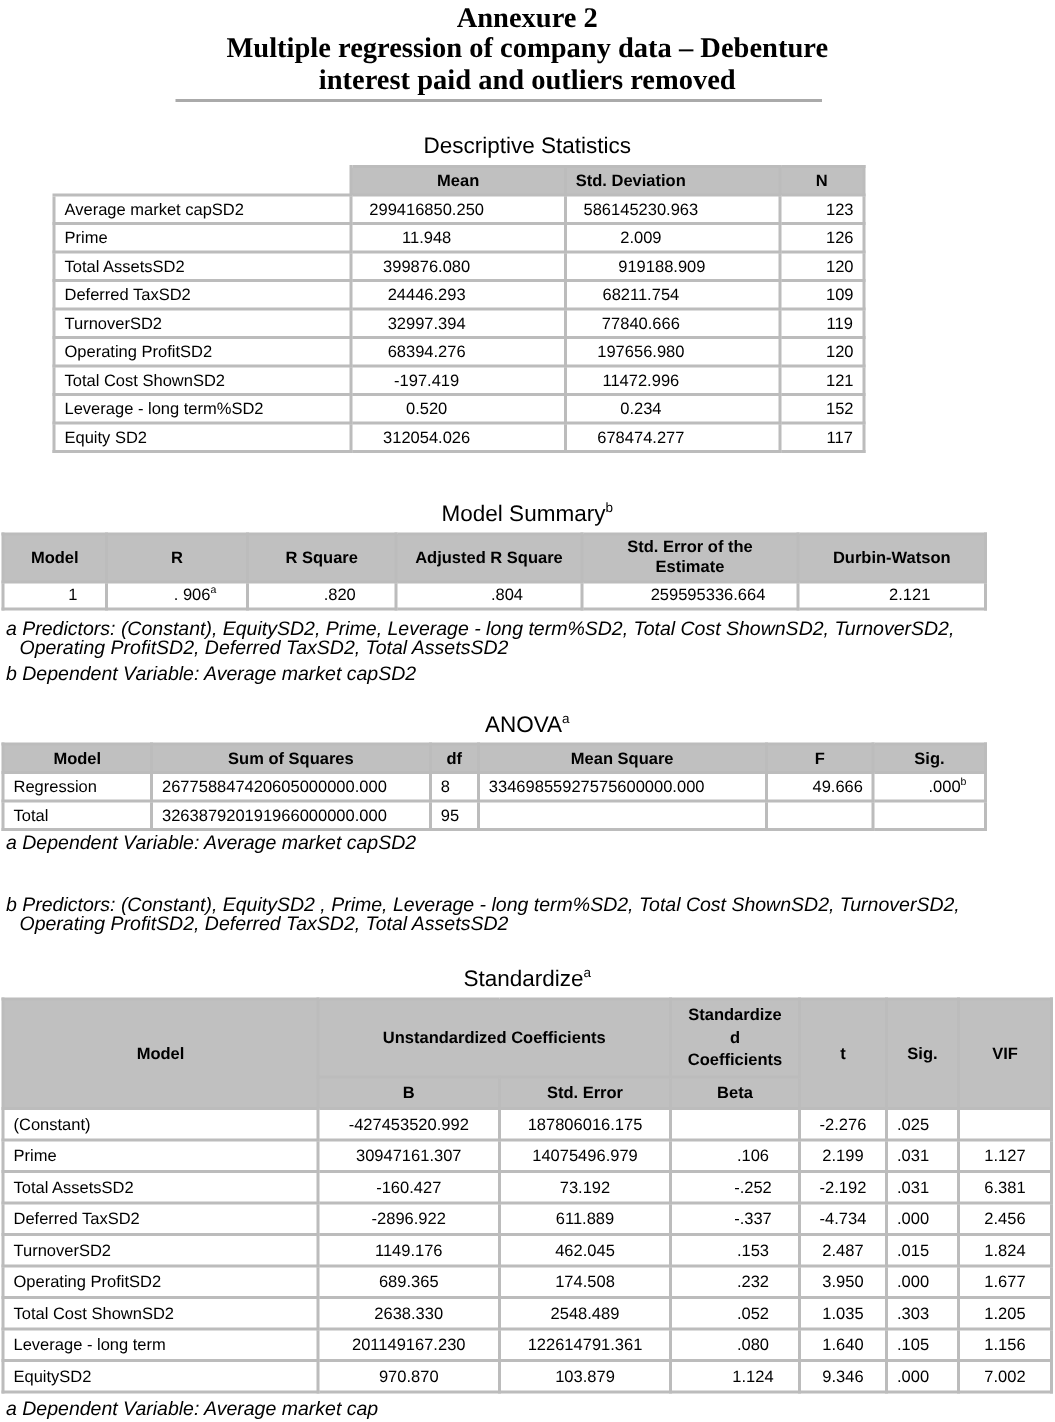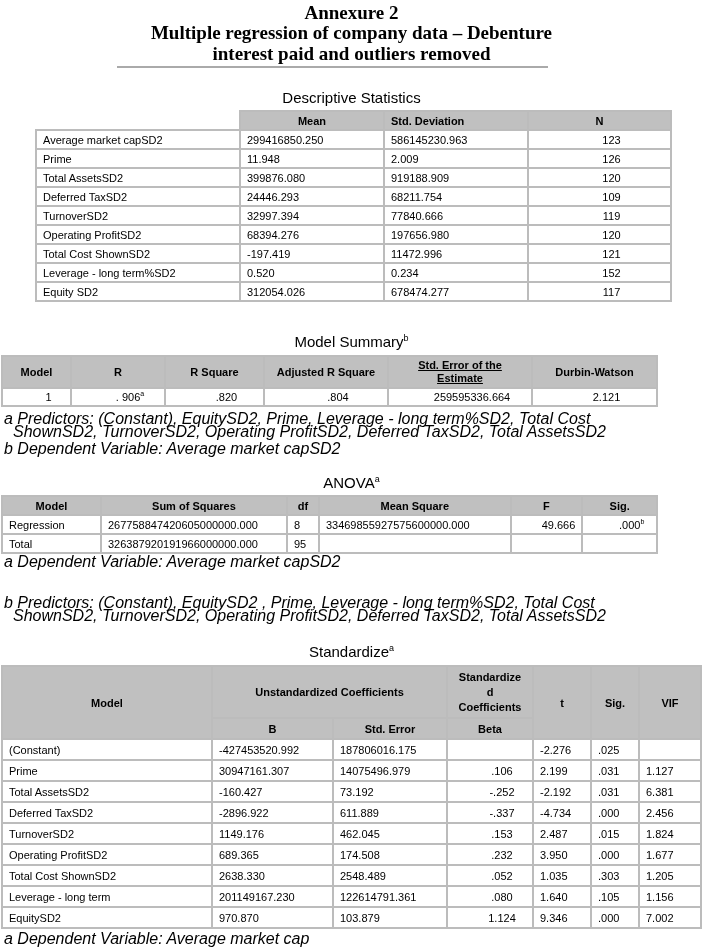--- a/index.html
+++ b/index.html
@@ -9,29 +9,29 @@
   .heading .l2 { position: absolute; top: 22px; left: 0; width: 100%; }
   .heading .l3 { position: absolute; top: 43px; left: 0; width: 100%; }
   .rule { position: absolute; left: 117px; top: 66px; width: 431px; height: 2px; background: #aaaaaa; }
 
   .ttl { position: absolute; left: 0; width: 703px; text-align: center; font-size: 15px; }
   .ttl sup { font-size: 9px; }
 
   table { position: absolute; border-collapse: collapse; font-size: 11px; }
   td, th { border: 2px solid #bcbcbc; padding: 0 6px; height: 16px; line-height: 16px; white-space: nowrap; }
   th { background: #c0c0c0; font-weight: bold; text-align: center; }
-  td.num { text-align: left; }
+  td.num { text-align: center; }
   td.ctr { text-align: center; padding-left: 30px; }
   td.lbl { text-align: left; }
   sup.fn { font-size: 7px; vertical-align: super; line-height: 0; }
 
-  .note { position: absolute; left: 4px; font-size: 16px; font-style: italic; line-height: 13px; }
+  .note { position: absolute; left: 4px; font-size: 13px; font-style: italic; line-height: 13px; }
   .note.indent { padding-left: 9px; text-indent: -9px; }
 
-  #desc { left: 35px; top: 110px; width: 637px; }
+  #desc { left: 35px; top: 110px; width: 542px; }
   #desc td, #desc th { height: 17px; }
   #ms { left: 1px; top: 355px; width: 657px; }
   #ms th { height: 30px; line-height: 13px; }
   #anova { left: 1px; top: 495px; width: 657px; }
   #anova td, #anova th { height: 17px; }
   #coef { left: 1px; top: 665px; width: 701px; }
   #coef td { height: 19px; }
 </style>
 </head>
 <body>
@@ -116,21 +116,21 @@
 <div class="ttl" style="top:333px;">
   <span>Model Summary</span><sup>b</sup>
 </div>
 <table id="ms">
   <tbody>
       <tr>
     <th style="width:55px;">Model</th>
     <th style="width:80px;">R</th>
     <th style="width:85px;">R Square</th>
     <th style="width:110px;white-space:normal;margin-top:13px;">Adjusted R Square</th>
-    <th style="width:130px;white-space:normal;text-decoration:underline;">Std. Error of the Estimate</th>
+    <th style="width:130px;white-space:normal;">Std. Error of the Estimate</th>
     <th>Durbin-Watson</th>
   </tr>
   <tr>
     <td class="ctr">1</td>
     <td class="ctr"><span>. 906</span><sup class="fn">a</sup></td>
     <td class="ctr">.820</td>
     <td class="ctr">.804</td>
     <td class="ctr">259595336.664</td>
     <td class="ctr">2.121</td>
   </tr>

